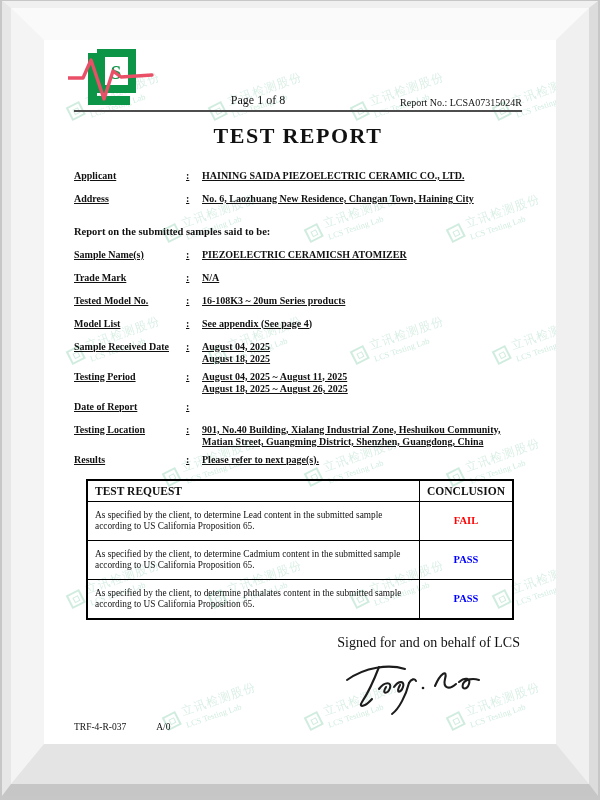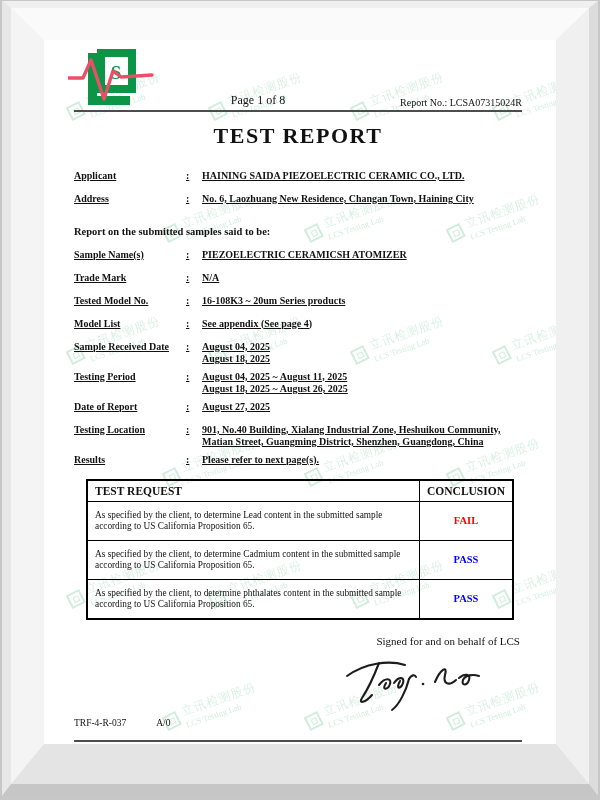--- a/index.html
+++ b/index.html
@@ -54,21 +54,21 @@
 
   
   table.concl-table { border-collapse:collapse; width:calc(100% - 20px); margin:13px 8px 0 12px;
                       border:2px solid #000; }
   .concl-table th, .concl-table td { border:1px solid #000;margin-top:42px; }
   .concl-table th { font-size:11.5px; font-weight:bold; text-align:left; padding:3px 7px; height:21px; }
   .concl-table th.c-col { text-align:center; width:88px; }
   .concl-table td.req { font-size:9.3px; line-height:11px; padding:8px 7px; }
   .concl-table td.concl { text-align:center; font-weight:bold; font-size:10.5px; }
 
-  .signed-for { text-align:right; font-size:11px; margin-top:15px; padding-right:2px; }
+  .signed-for { text-align:right; font-size:14px; margin-top:15px; padding-right:2px; }
   .sig-block { width:160px; margin:4px 28px 0 auto; text-align:center; }
   .sig-svg { display:block; margin:0 auto -8px; }
   .sig-name { border-top:1px solid #444; padding-top:2px; font-size:10px; }
 
   .trf-row { display:flex; gap:30px; font-size:9.5px; margin-top:13px;
              border-bottom:2px solid #4d4d4d; padding-bottom:12px; }
   .footer { display:flex; gap:9px; margin-top:2px; align-items:flex-start; }
   .qr-box { flex:none; width:46px; height:46px; position:relative; }
   .qr-emblem { position:absolute; left:17px; top:17px; width:12px; height:12px; background:#fff;
                border:1px solid #bbb; display:flex; align-items:center; justify-content:center; }
@@ -298,21 +298,20 @@
               <span class="lbl">Testing Period</span>
               <span class="cln">:</span>
               <span class="val">
                 <div>August 04, 2025 ~ August 11, 2025</div>
                 <div>August 18, 2025 ~ August 26, 2025</div>
               </span>
             </div>
             <div class="frow">
               <span class="lbl">Date of Report</span>
               <span class="cln">:</span>
-              <span class="val">August 27, 2025</span>
             </div>
             <div class="frow tight">
               <span class="lbl">Testing Location</span>
               <span class="cln">:</span>
               <span class="val">
                 <div>901, No.40 Building, Xialang Industrial Zone, Heshuikou Community,</div>
                 <div>Matian Street, Guangming District, Shenzhen, Guangdong, China</div>
               </span>
             </div>
             <div class="frow">

